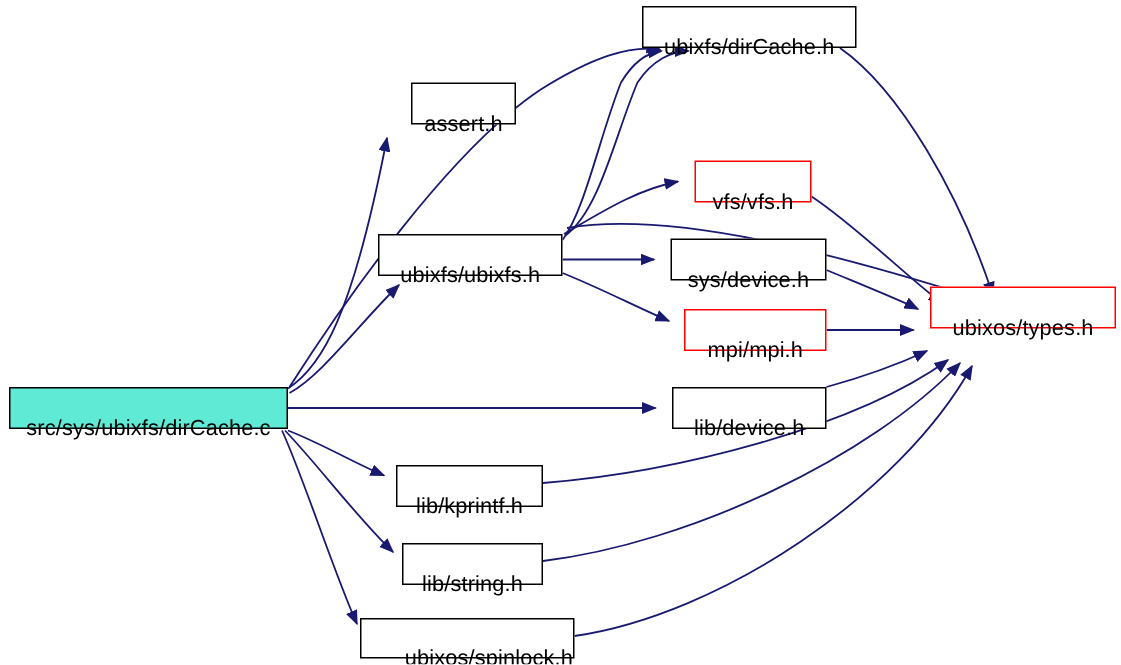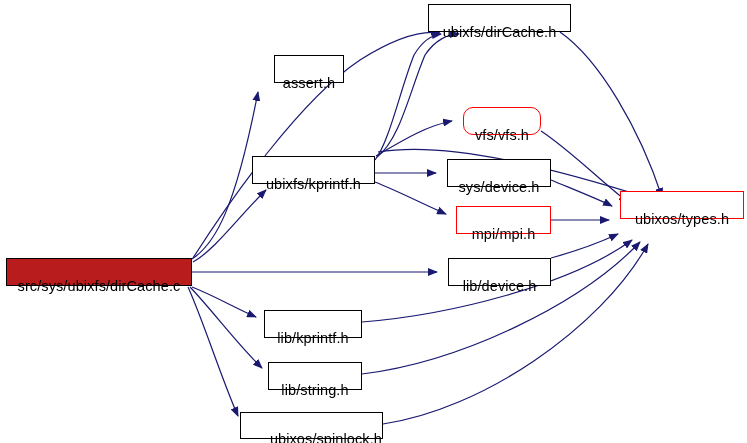--- a/index.html
+++ b/index.html
@@ -38,21 +38,21 @@
     color: #000000;
     white-space: nowrap;
     background: #ffffff;
     border: 1px solid #000000;
     z-index: 5;
   }
   .graph-node.node-red {
     border: 1px solid #ff0000;
   }
   .graph-node.node-current {
-    background: #b91c1c;
+    background: #5eead4;
     border: 1px solid #000000;
   }
   .node-label {
     pointer-events: none;
     margin-top: 28px;
   }
 </style>
 </head>
 <body>
 
@@ -93,23 +93,23 @@
       <div class="graph-node node-current" style="left: 6px; top: 258px; width: 186px; height: 28px;">
         <span class="node-label">src/sys/ubixfs/dirCache.c</span>
       </div>
       <div class="graph-node" style="left: 274px; top: 55px; width: 70px; height: 28px;">
         <span class="node-label">assert.h</span>
       </div>
       <div class="graph-node" style="left: 428px; top: 4px; width: 143px; height: 28px;">
         <span class="node-label">ubixfs/dirCache.h</span>
       </div>
       <div class="graph-node" style="left: 252px; top: 156px; width: 123px; height: 28px;">
-        <span class="node-label">ubixfs/kprintf.h</span>
+        <span class="node-label">ubixfs/ubixfs.h</span>
       </div>
-      <div class="graph-node node-red" style="left: 463px; top: 107px; width: 78px; height: 28px; border-radius: 10px;">
+      <div class="graph-node node-red" style="left: 463px; top: 107px; width: 78px; height: 28px;">
         <span class="node-label">vfs/vfs.h</span>
       </div>
       <div class="graph-node" style="left: 447px; top: 159px; width: 104px; height: 28px;">
         <span class="node-label">sys/device.h</span>
       </div>
       <div class="graph-node node-red" style="left: 456px; top: 206px; width: 95px; height: 28px;">
         <span class="node-label">mpi/mpi.h</span>
       </div>
       <div class="graph-node node-red" style="left: 620px; top: 191px; width: 124px; height: 28px;">
         <span class="node-label">ubixos/types.h</span>

